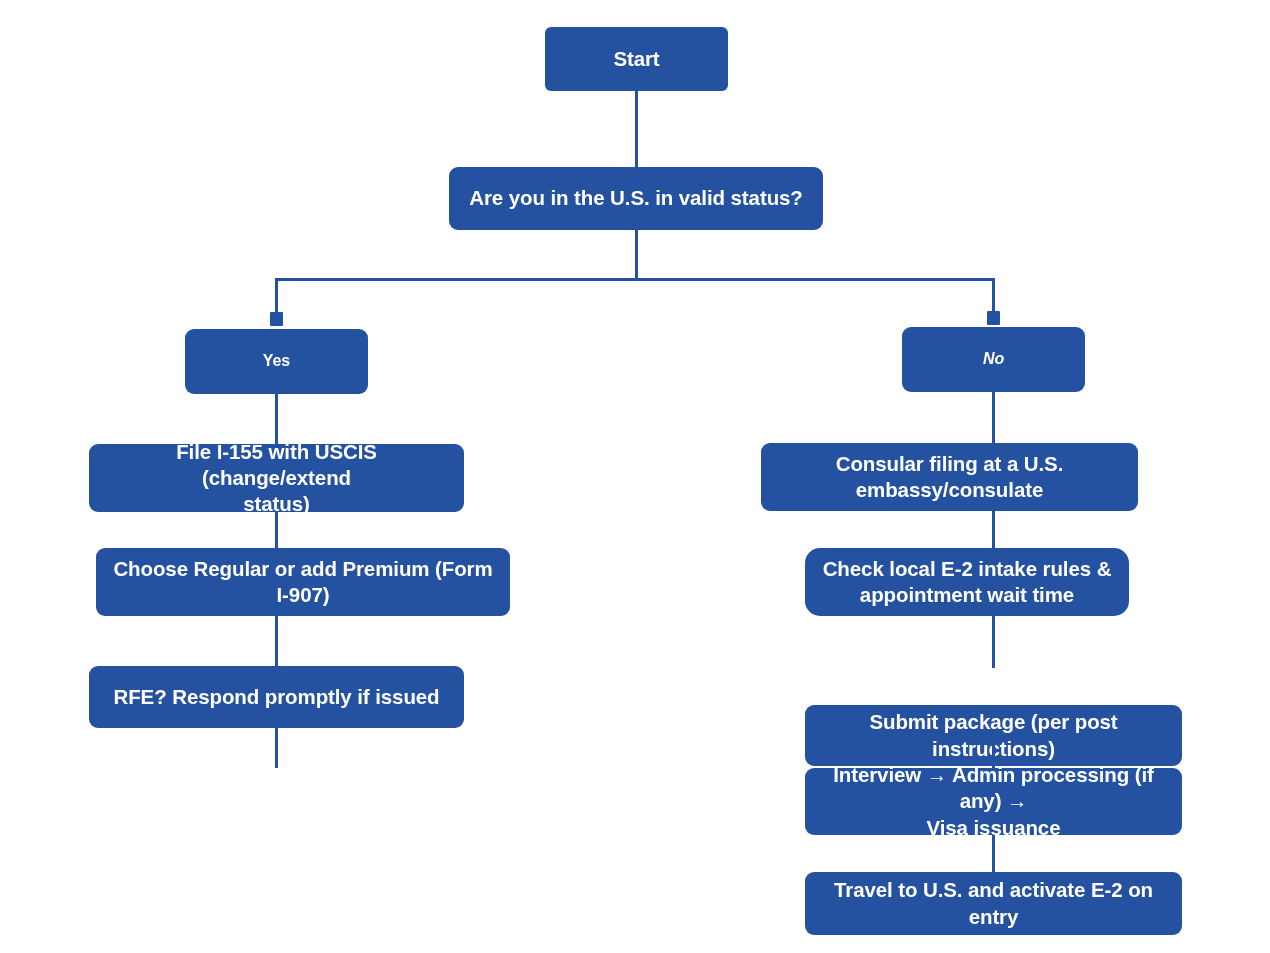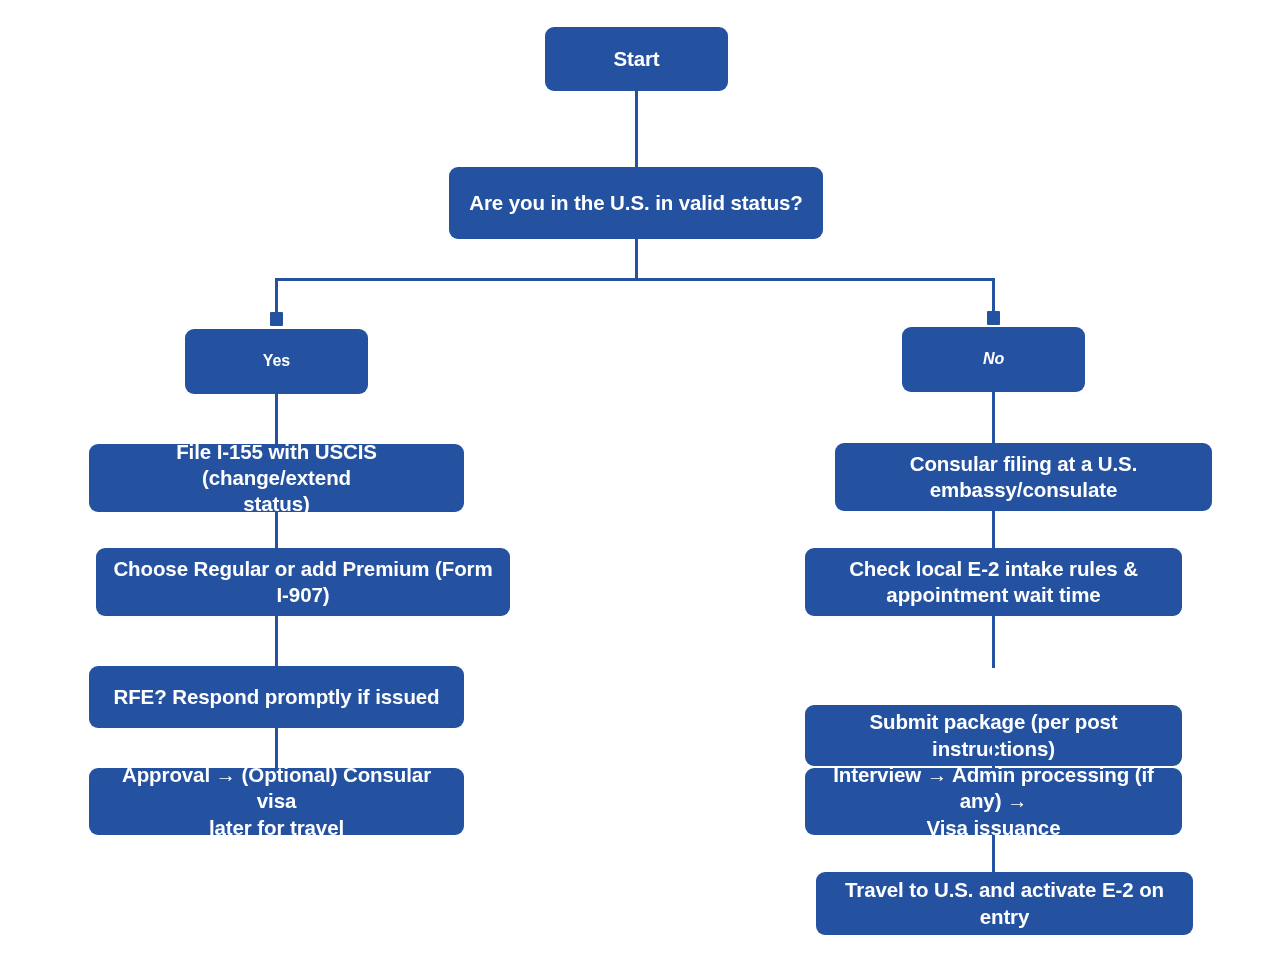--- a/index.html
+++ b/index.html
@@ -32,21 +32,21 @@
     line-height: 1.28;
     letter-spacing: -0.1px;
     padding: 4px 12px;
     -webkit-font-smoothing: antialiased;
   }
   .node .label {
     display: block;
     width: 100%;
     white-space: pre-line;
   }
-  .node.terminal { font-size: 20.5px; }
+  .node.terminal { font-size: 20.5px; border-radius: 6px; }
   .node.decision { font-size: 20.5px; }
   .node.branch   { font-size: 16px; }
   .node.step     { font-size: 20.5px; }
 
   .conn {
     position: absolute;
     background: #2451A0;
   }
   .conn.v { width: 3px; }
   .conn.h { height: 3px; }
@@ -63,21 +63,21 @@
 <body>
 
 <div id="canvas">
 
   <div class="node terminal" style="left:545px; top:27px; width:183px; height:64px;">
     <span class="label">Start</span>
   </div>
 
   <div class="conn v" style="left:635px; top:91px; height:76px;"></div>
 
-  <div class="node decision" style="left:449px; top:167px; width:374px; height:72px;">
+  <div class="node decision" style="left:449px; top:167px; width:374px; height:63px;">
     <span class="label">Are you in the U.S. in valid status?</span>
   </div>
 
   <div class="conn v" style="left:635px; top:230px; height:51px;"></div>
   <div class="conn h" style="left:275px; top:278px; width:719px;"></div>
   <div class="conn v" style="left:275px; top:278px; height:42px;"></div>
   <div class="conn v" style="left:992px; top:278px; height:42px;"></div>
   <div class="marker" style="left:270px; top:312px;"></div>
   <div class="marker" style="left:987px; top:311px;"></div>
 
@@ -100,55 +100,51 @@
   </div>
 
   <div class="conn v" style="left:275px; top:616px; height:50px;"></div>
 
   <div class="node step" style="left:89px; top:666px; width:375px; height:62px;">
     <span class="label">RFE? Respond promptly if issued</span>
   </div>
 
   <div class="conn v" style="left:275px; top:728px; height:40px;"></div>
 
-  <div class="node step" style="left:89px; top:768px; width:375px; height:67px;">
-    <span class="label">Approval → (Optional) Consular visa
-later for travel</span>
-  </div>
 
   <div class="node branch" style="left:902px; top:327px; width:183px; height:65px;font-style:italic;">
     <span class="label">No</span>
   </div>
 
   <div class="conn v" style="left:992px; top:392px; height:51px;"></div>
 
-  <div class="node step" style="left:835px; top:443px; width:377px; height:68px;">
+  <div class="node step" style="left:761px; top:443px; width:377px; height:68px;">
     <span class="label">Consular filing at a U.S.
 embassy/consulate</span>
   </div>
 
   <div class="conn v" style="left:992px; top:511px; height:37px;"></div>
 
-  <div class="node step" style="left:805px; top:548px; width:377px; height:68px;">
+  <div class="node step" style="left:805px; top:548px; width:324px; height:68px;border-radius:15px;">
     <span class="label">Check local E-2 intake rules &amp;
 appointment wait time</span>
   </div>
 
   <div class="conn v" style="left:992px; top:616px; height:52px;"></div>
 
   <div class="node step" style="left:805px; top:668px; width:377px; height:61px;margin-top:37px;">
     <span class="label">Submit package (per post instructions)</span>
   </div>
 
   <div class="conn v" style="left:992px; top:729px; height:39px;"></div>
 
   <div class="node step" style="left:805px; top:768px; width:377px; height:67px;text-align:center;">
     <span class="label">Interview → Admin processing (if any) →
 Visa issuance</span>
   </div>
 
   <div class="conn v" style="left:992px; top:835px; height:37px;"></div>
 
-  <div class="node step" style="left:805px; top:872px; width:377px; height:63px;margin-left:11px;">
+  <div class="node step" style="left:805px; top:872px; width:377px; height:63px;">
     <span class="label">Travel to U.S. and activate E-2 on entry</span>
   </div>
 
 </div>
 
 </body></html>

